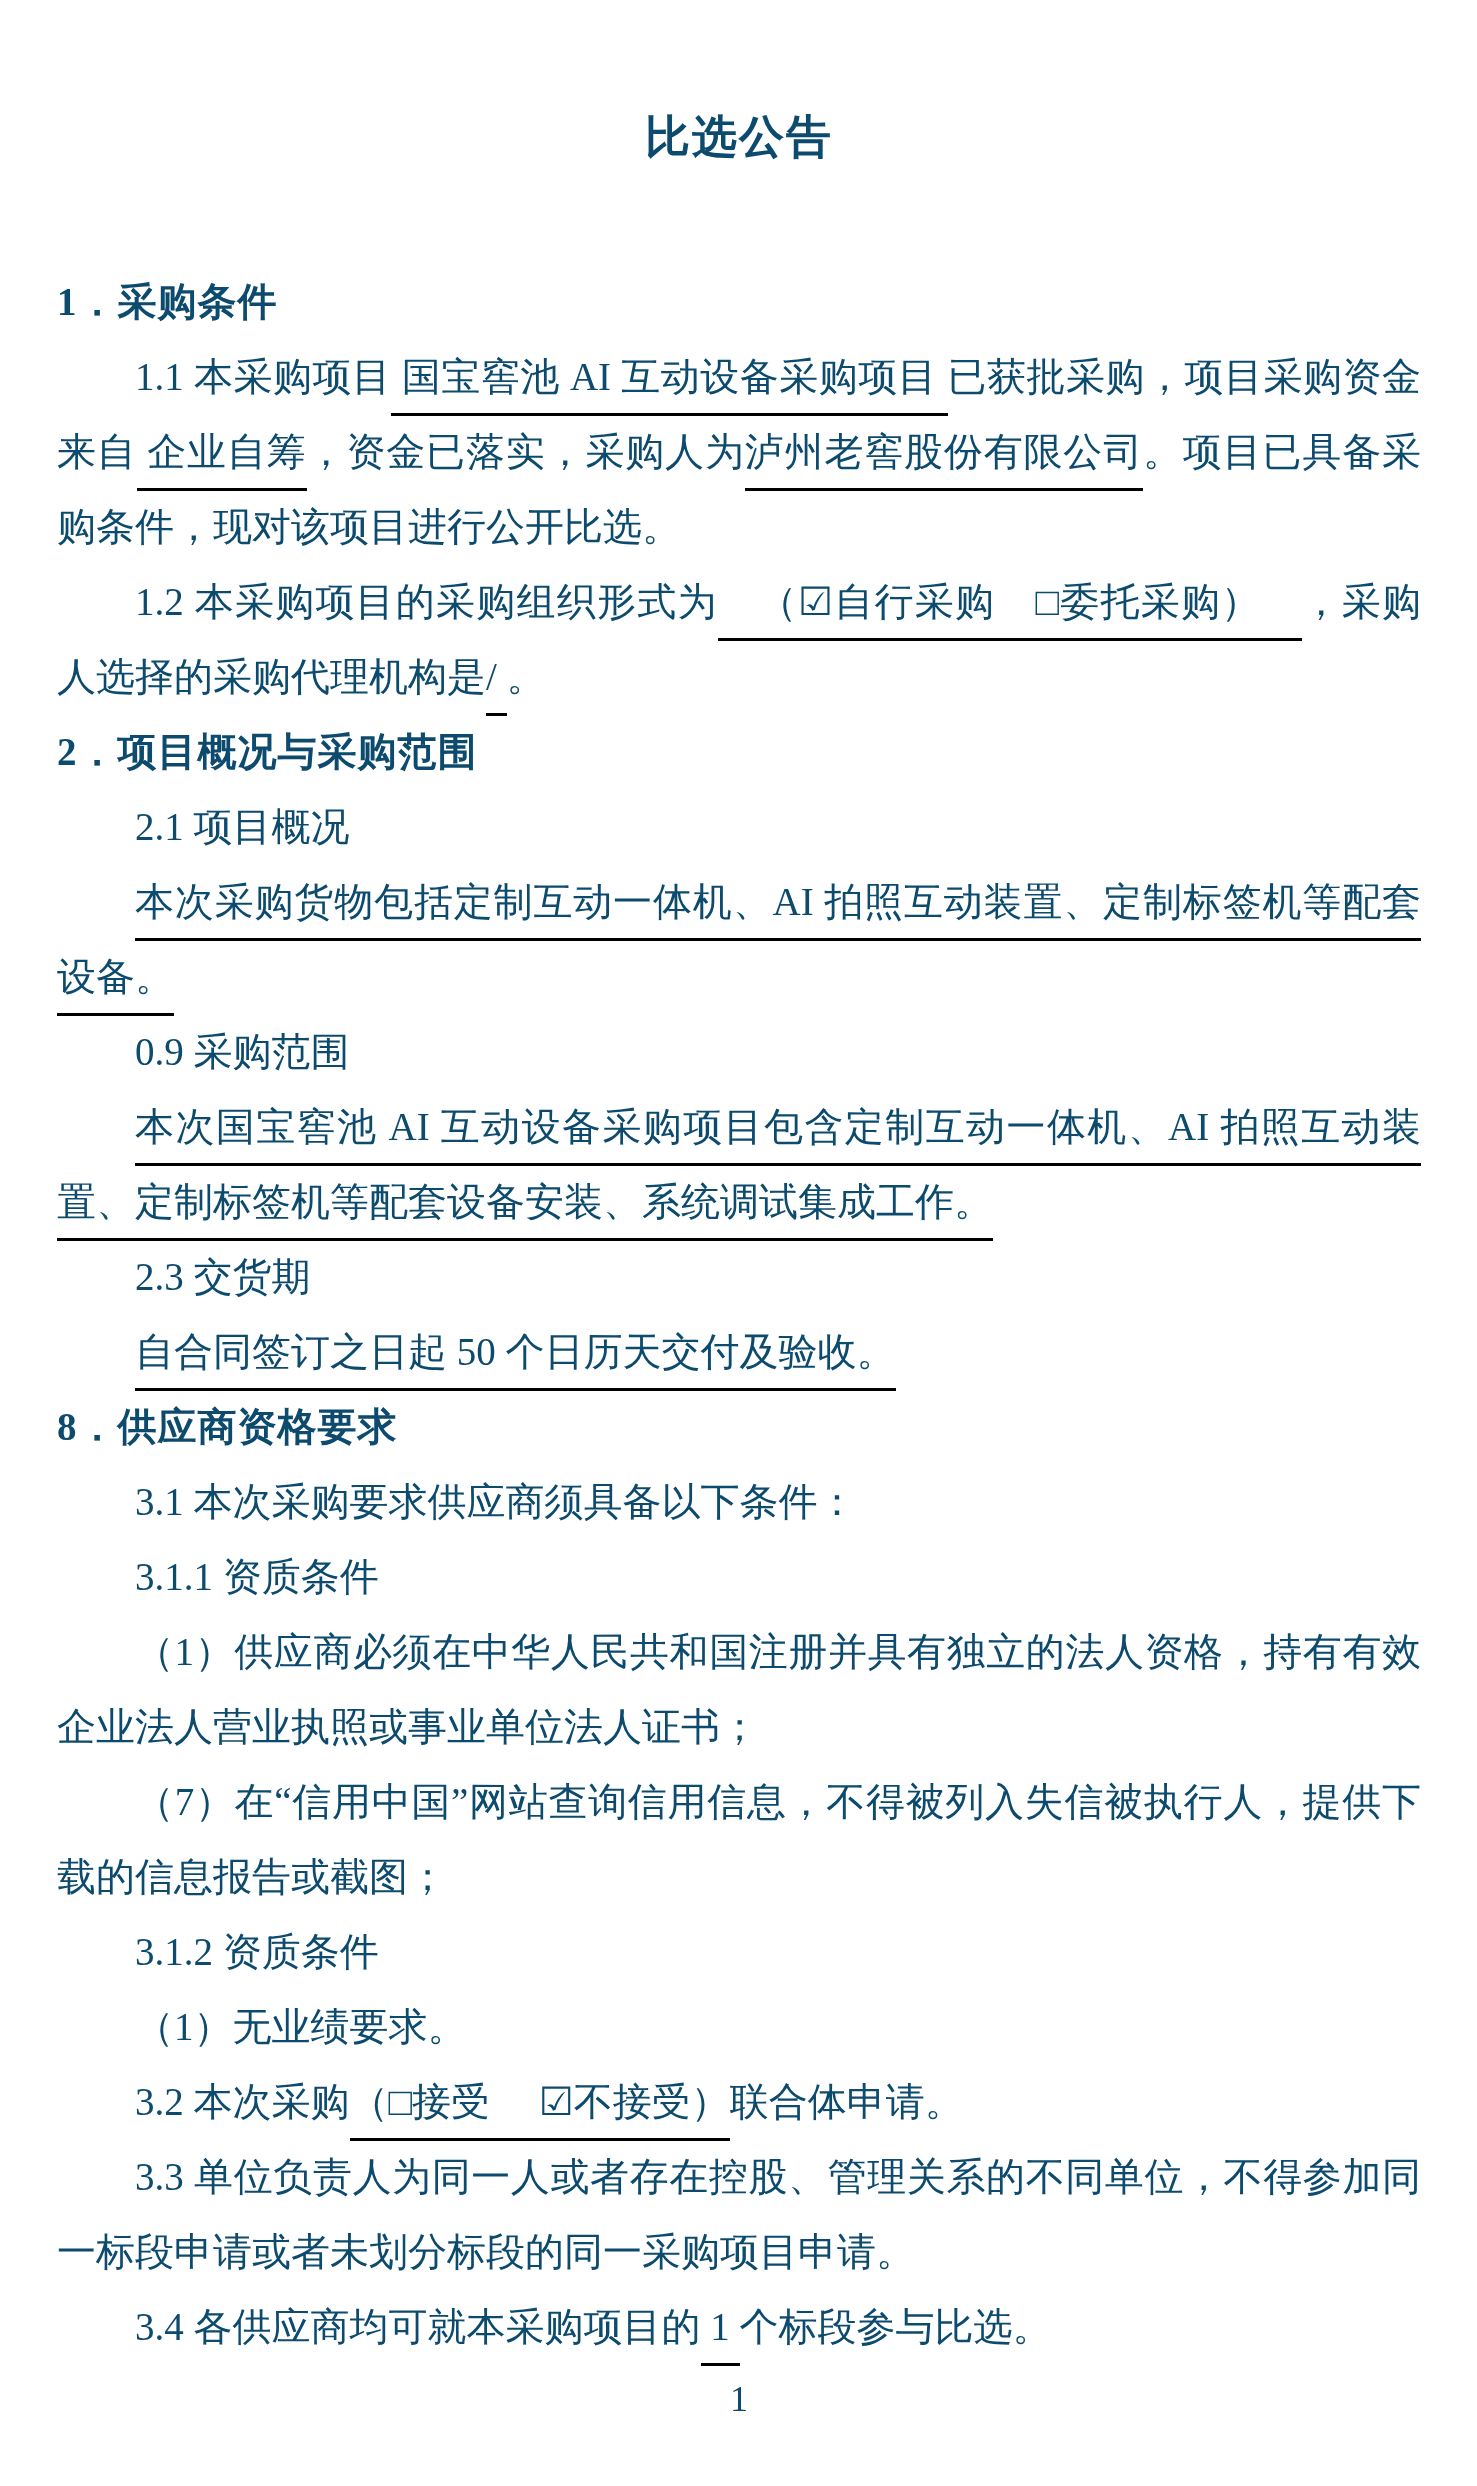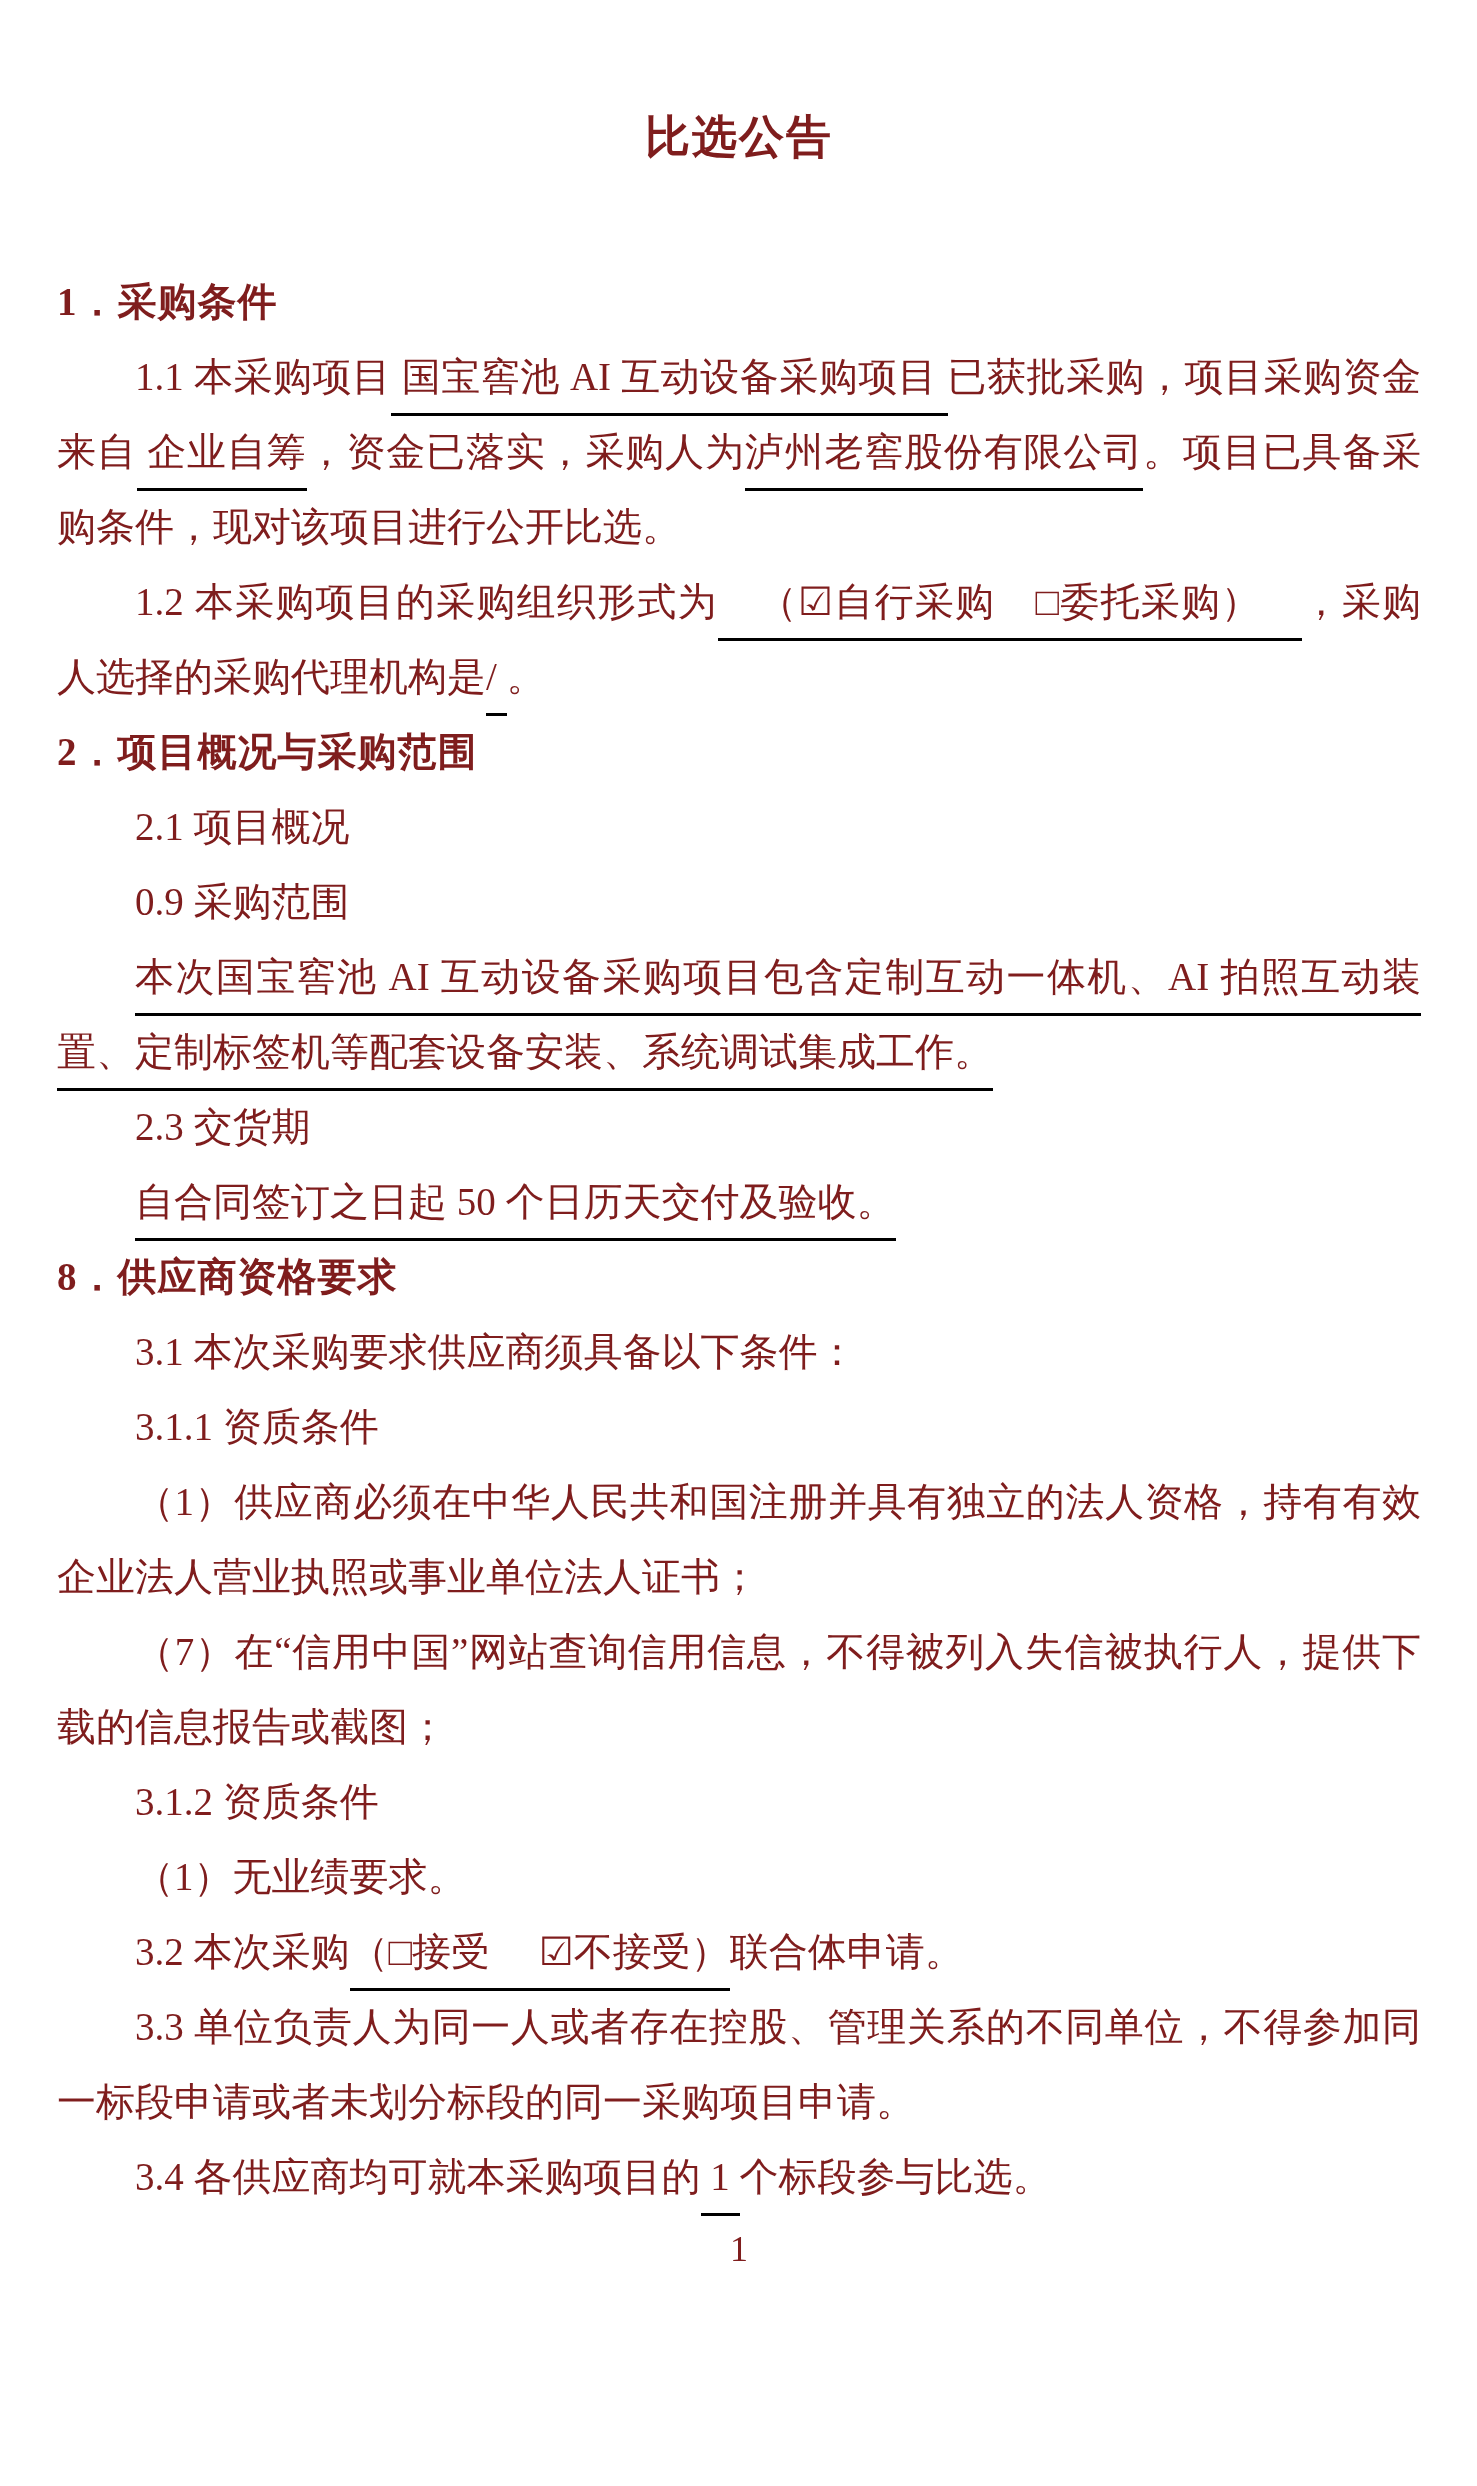--- a/index.html
+++ b/index.html
@@ -2,21 +2,21 @@
 <html><head>
 <meta charset="utf-8">
 <style>
   html, body { margin: 0; padding: 0; background: #ffffff; }
   .page {
     position: relative;
     width: 1478px;
     height: 2486px;
     margin: 0 auto;
     background: #ffffff;
-    color: #7f1d1d;
+    color: #0c4a6e;
     box-sizing: border-box;
     padding: 110px 57px 0 57px;
     font-family: "Liberation Serif", "DejaVu Serif", serif;
     font-size: 39px;
     line-height: 75px;
   }
   .doc-title {
     margin: 0 0 99px 0;
     text-align: center;
     font-size: 45px;
@@ -52,20 +52,21 @@
   <p class="h1">1．采购条件</p>
 
   <p class="indent"><span>1.1 本采购项目</span><span class="u">&nbsp;国宝窖池 AI 互动设备采购项目&nbsp;</span><span>已获批采购，项目采购资金来自</span><span class="u">&nbsp;企业自筹</span><span>，资金已落实，采购人为</span><span class="u">泸州老窖股份有限公司</span><span>。项目已具备采购条件，现对该项目进行公开比选。</span></p>
 
   <p class="indent"><span>1.2 本采购项目的采购组织形式为</span><span class="u"><span>　（</span><span>☑</span><span>自行采购　</span><span>□</span><span>委托采购）　</span></span><span>，采购人选择的采购代理机构是</span><span class="u">/&nbsp;</span><span>。</span></p>
 
   <p class="h1">2．项目概况与采购范围</p>
 
   <p class="indent">2.1 项目概况</p>
 
+  <p class="indent"><span class="u">本次采购货物包括定制互动一体机、AI 拍照互动装置、定制标签机等配套设备。</span></p>
 
   <p class="indent">0.9 采购范围</p>
 
   <p class="indent"><span class="u">本次国宝窖池 AI 互动设备采购项目包含定制互动一体机、AI 拍照互动装置、定制标签机等配套设备安装、系统调试集成工作。</span></p>
 
   <p class="indent">2.3 交货期</p>
 
   <p class="indent"><span class="u">自合同签订之日起 50 个日历天交付及验收。</span></p>
 
   <p class="h1">8．供应商资格要求</p>

